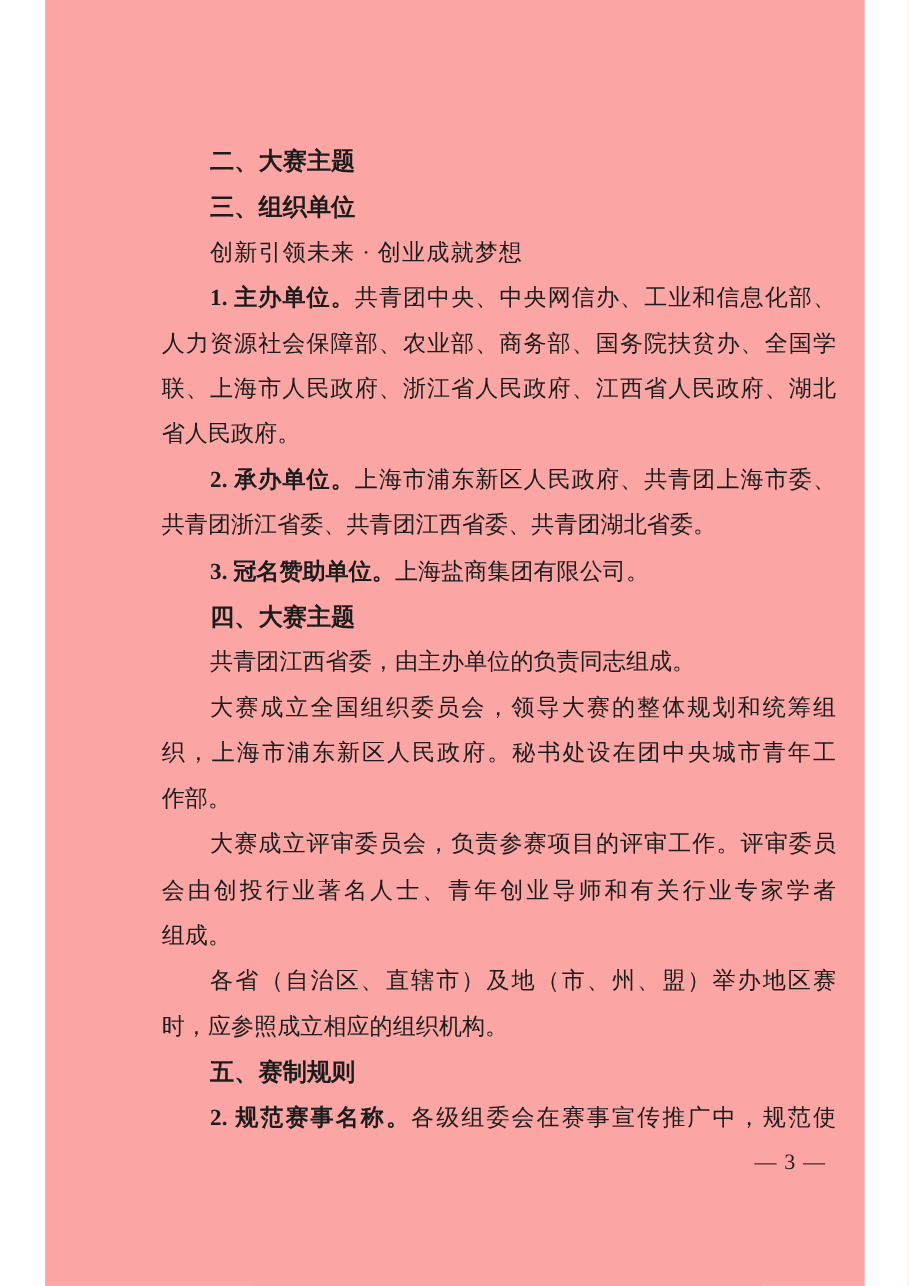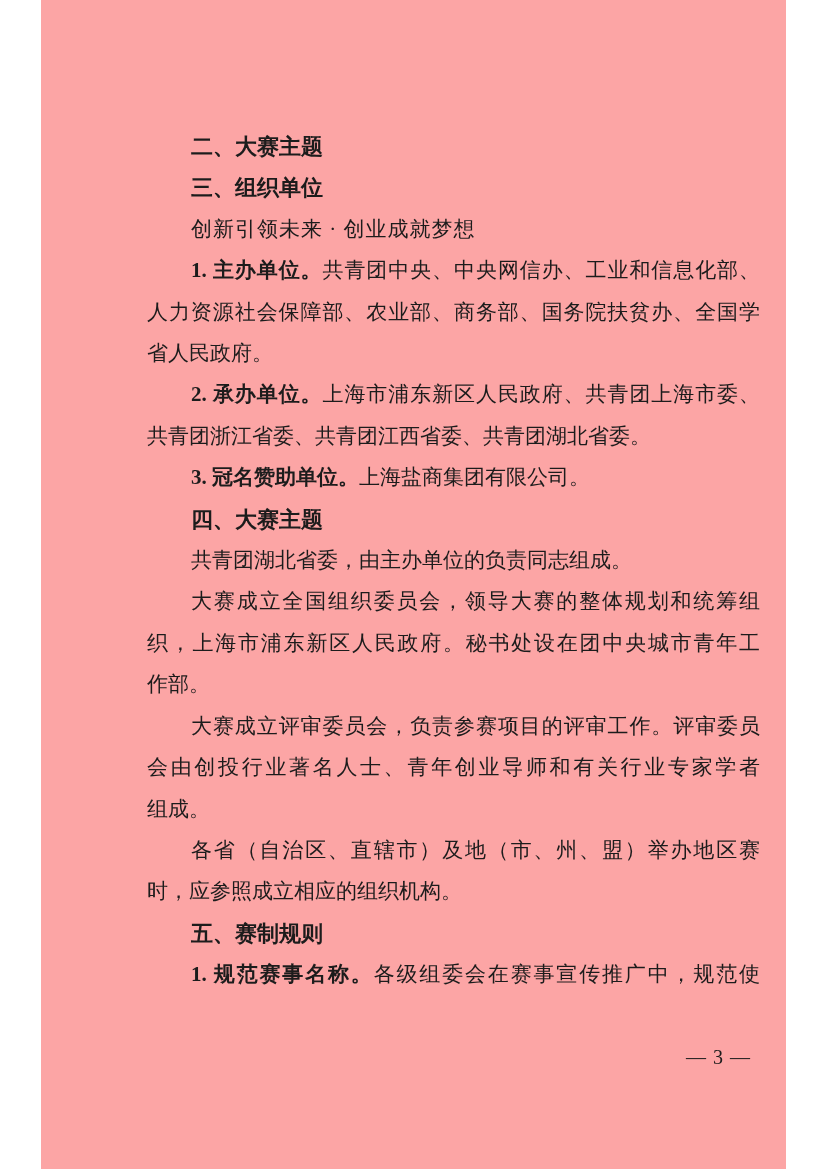--- a/index.html
+++ b/index.html
@@ -75,49 +75,50 @@
     <div class="line h">二、大赛主题</div>
 
     <div class="line h">三、组织单位</div>
 
     <div class="line ind theme-line">创新引领未来 · 创业成就梦想</div>
 
     <div class="line j ind"><span class="lead">1. 主办单位。</span><span>共青团中央、中央网信办、工业和信息化部、</span></div>
 
     <div class="line j">人力资源社会保障部、农业部、商务部、国务院扶贫办、全国学</div>
 
+    <div class="line j">联、上海市人民政府、浙江省人民政府、江西省人民政府、湖北</div>
 
     <div class="line">省人民政府。</div>
 
     <div class="line j ind"><span class="lead">2. 承办单位。</span><span>上海市浦东新区人民政府、共青团上海市委、</span></div>
 
     <div class="line">共青团浙江省委、共青团江西省委、共青团湖北省委。</div>
 
     <div class="line ind"><span class="lead">3. 冠名赞助单位。</span><span>上海盐商集团有限公司。</span></div>
 
     <div class="line h">四、大赛主题</div>
 
-    <div class="line ind">共青团湖北省委，由主办单位的负责同志组成。</div>
+    <div class="line ind">共青团江西省委，由主办单位的负责同志组成。</div>
 
     <div class="line j ind">大赛成立全国组织委员会，领导大赛的整体规划和统筹组</div>
 
     <div class="line j">织，上海市浦东新区人民政府。秘书处设在团中央城市青年工</div>
 
     <div class="line">作部。</div>
 
     <div class="line j ind">大赛成立评审委员会，负责参赛项目的评审工作。评审委员</div>
 
     <div class="line j">会由创投行业著名人士、青年创业导师和有关行业专家学者</div>
 
     <div class="line">组成。</div>
 
     <div class="line j ind">各省（自治区、直辖市）及地（市、州、盟）举办地区赛</div>
 
     <div class="line">时，应参照成立相应的组织机构。</div>
 
     <div class="line h">五、赛制规则</div>
 
-    <div class="line j ind"><span class="lead">1. 规范赛事名称。</span><span>各级组委会在赛事宣传推广中，规范使</span></div>
+    <div class="line j ind"><span class="lead">2. 规范赛事名称。</span><span>各级组委会在赛事宣传推广中，规范使</span></div>
 
   </div>
 
   <div class="footer">— 3 —</div>
 </div>
 
 </body></html>

